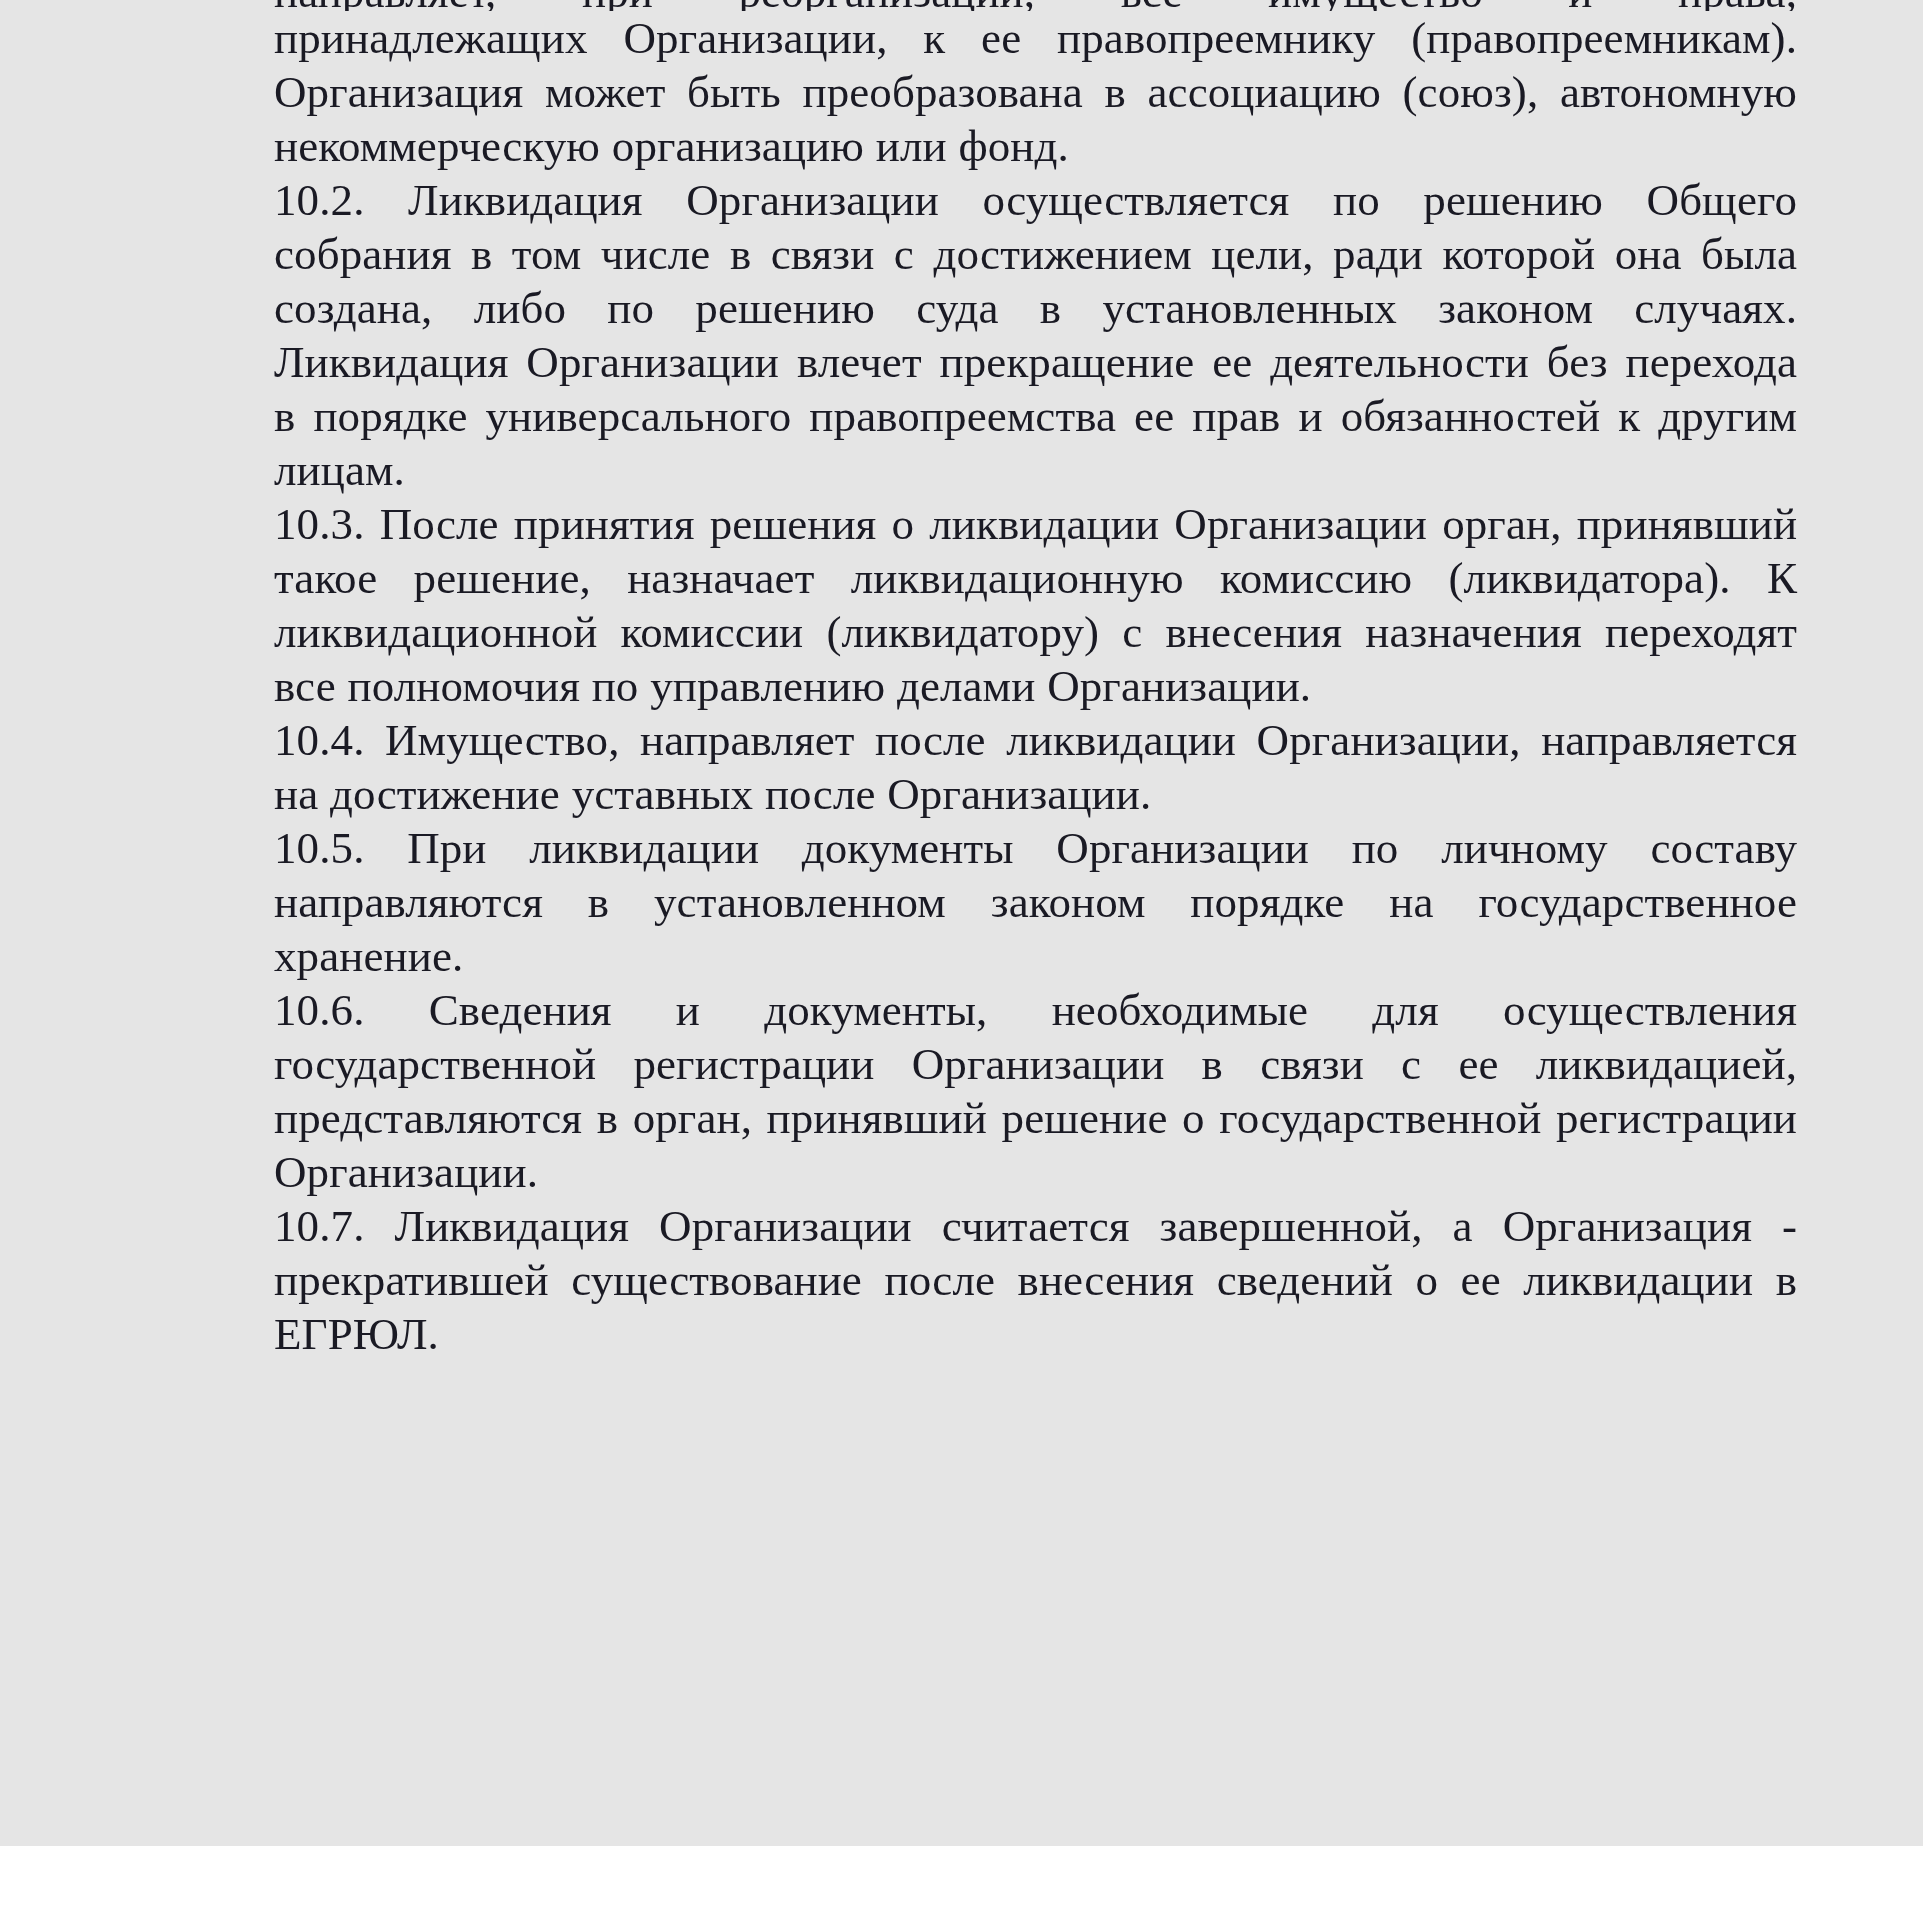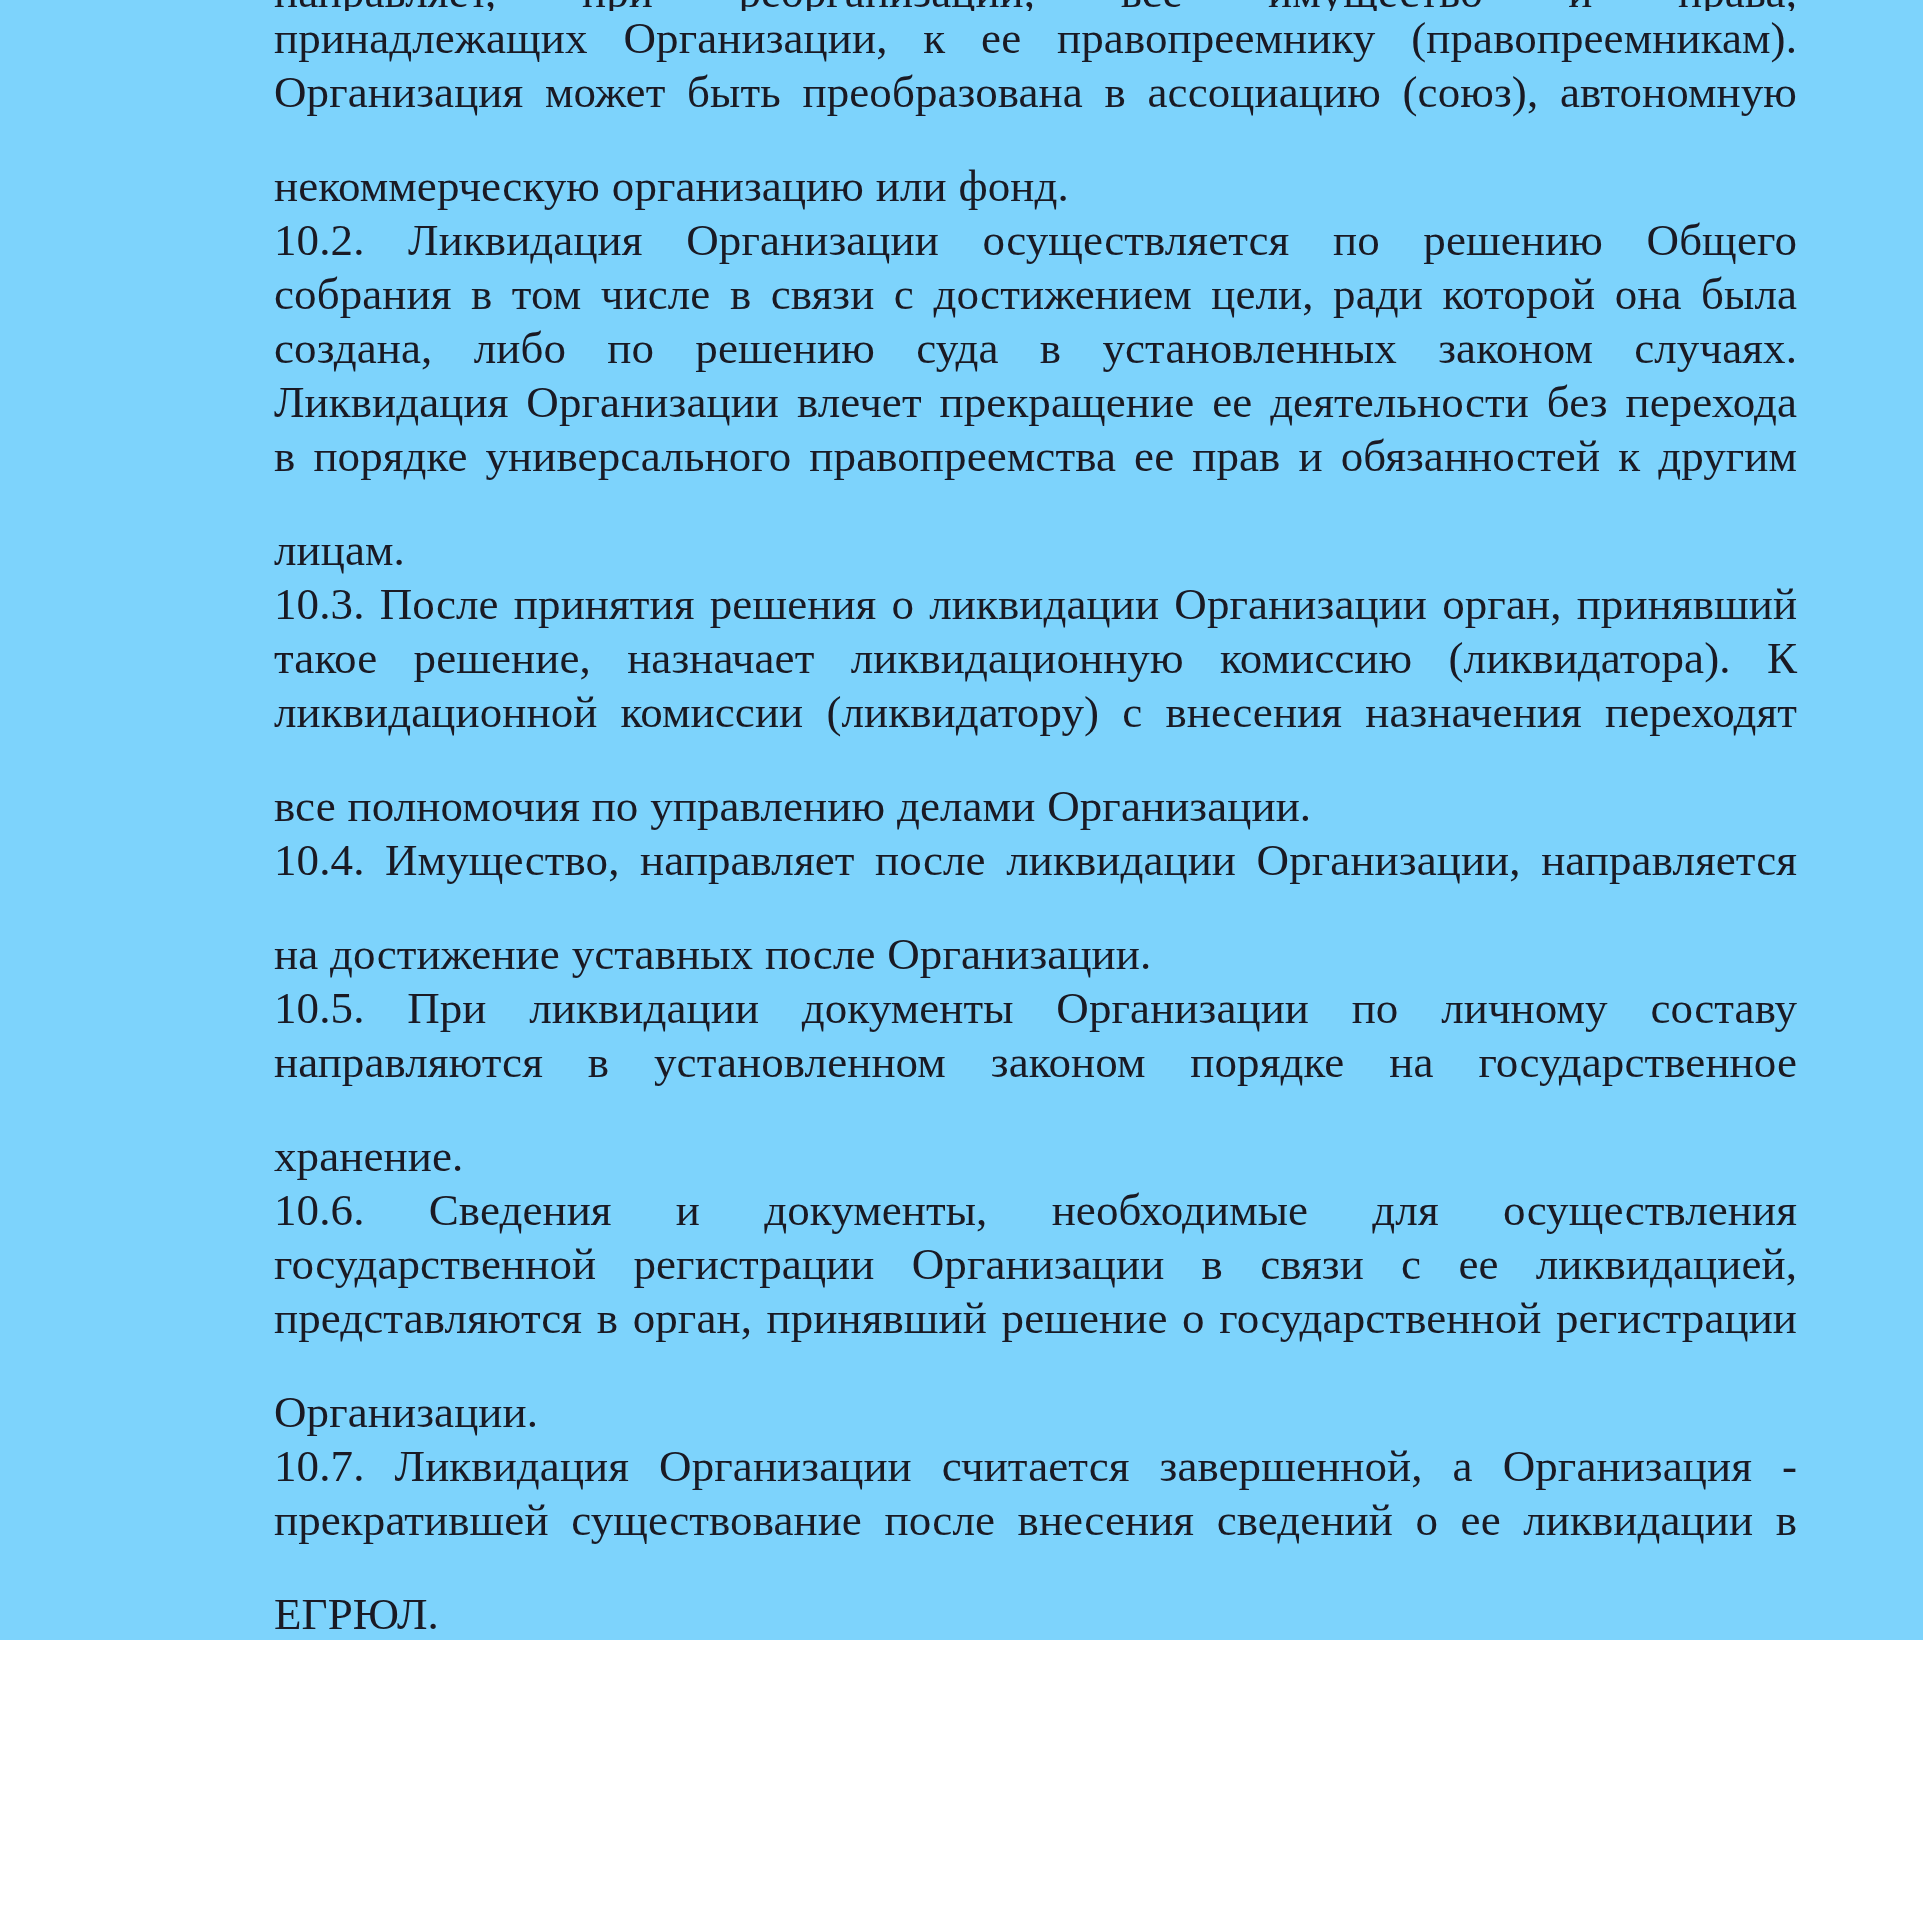--- a/index.html
+++ b/index.html
@@ -11,22 +11,22 @@
   body {
     width: 1924px;
     height: 1924px;
     overflow: hidden;
     font-family: "Liberation Serif", "DejaVu Serif", serif;
     color: #1a1a24;
   }
   #page {
     position: relative;
     width: 1924px;
-    height: 1640px;
-    background: #7dd3fc;
+    height: 1846px;
+    background: #e5e5e5;
   }
   
   #text-column {
     position: absolute;
     left: 274px;
     top: 0px;
     width: 1523px;
   }
   
   .clipped-line-wrap {
@@ -63,21 +63,20 @@
     width: 100%;
     text-align: justify;
     text-align-last: justify;
     white-space: nowrap;
     font-size: 45px;
     line-height: 54px;
   }
   .line.last {
     text-align: left;
     text-align-last: left;
-    margin-top: 40px;
   }
   .line > span.w {
     display: inline-block;
   }
 </style>
 </head>
 <body>
 
 <div id="page">
   <div id="text-column">

